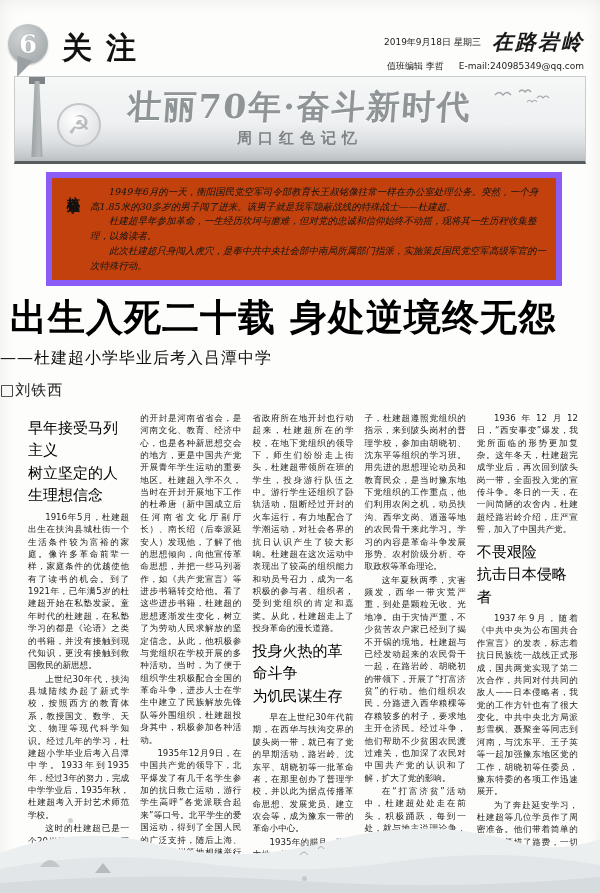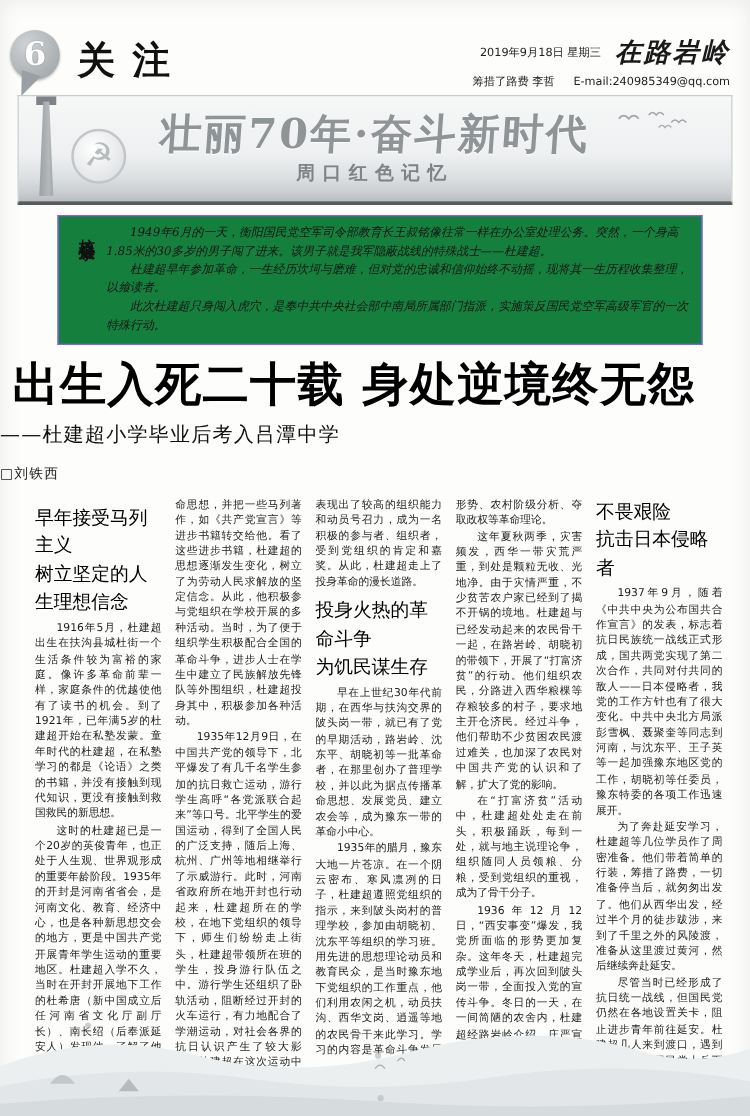--- a/index.html
+++ b/index.html
@@ -38,33 +38,33 @@
        background:radial-gradient(circle at 40% 35%,#ffffff,#d7dadc);
        border:2px solid #c2c6c8;display:flex;align-items:center;justify-content:center;
        color:#b8bcbe;font-size:26px;}
   .banner-title{position:absolute;left:0;right:0;top:8px;text-align:center;
        font-family:"DejaVu Serif",serif;font-weight:900;font-size:33px;color:#8f9497;
        letter-spacing:2px;transform:skewX(-4deg);text-shadow:0 1px 0 #fff;}
   .banner-sub{position:absolute;left:0;right:0;top:52px;text-align:center;
        font-size:15px;font-weight:bold;color:#7e8386;letter-spacing:6px;}
   .birds{position:absolute;right:28px;top:10px;opacity:.8;}
   
-  .hint{display:flex;margin:8px 38px 0 46px;border:1px solid #8b5cf6;background:#15803d;
+  .hint{display:flex;margin:8px 38px 0 46px;border:6px solid #8b5cf6;background:#c2410c;
        padding:7px 10px 7px 8px;min-height:58px;}
   .hint-label{width:20px;margin-right:10px;font-weight:900;font-size:13px;line-height:1.15;
        color:#111;writing-mode:vertical-rl;text-orientation:upright;letter-spacing:2px;}
   .hint-body{flex:1;font-family:"DejaVu Serif",serif;font-style:italic;font-size:9.5px;
        line-height:1.55;color:#141414;}
   .hint-body p{margin:0;text-indent:2em;}
   
   .headline-block{margin-top:10px;}
   .headline{font-family:"DejaVu Serif",serif;font-weight:900;font-size:37px;color:#000;
        letter-spacing:1px;line-height:1.15;margin:0 10px;}
   .subhead{font-family:"DejaVu Serif",serif;font-size:16px;color:#111;margin-top:9px;letter-spacing:1px;}
-  .byline{font-size:11px;color:#222;margin-top:12px;letter-spacing:1px;}
+  .byline{font-size:15px;color:#222;margin-top:12px;letter-spacing:1px;}
   
   .article-body{margin:12px 22px 0 28px;height:468px;overflow:hidden;
        column-count:5;column-gap:11px;
        font-size:8.6px;line-height:1.44;text-align:justify;color:#1c1c1c;}
   .article-body p{margin:0 0 1px;text-indent:2em;}
   .colhead{break-inside:avoid;margin:5px 0 4px;text-align:left;font-weight:400;
        font-size:15px;line-height:1.5;color:#000;text-indent:0;}
   
   .footer-art{position:absolute;left:0;right:0;bottom:0;height:110px;pointer-events:none;}
   .dot{position:absolute;width:5px;height:5px;border-radius:50%;background:#b9bdbf;opacity:.7;}
@@ -78,21 +78,21 @@
     <div class="pin">
       <span class="num">6</span>
     </div>
     <div class="section-name">关注</div>
     <div class="header-right">
       <div>
         <span class="date-line">2019年9月18日 星期三</span>
         <span class="masthead">在路岩岭</span>
       </div>
       <div class="editor-line">
-        <span>筹措了路费 李哲</span>
+        <span>值班编辑 李哲</span>
         <span class="mail">E-mail:240985349@qq.com</span>
       </div>
     </div>
   </div>
 
   <div class="banner">
     <div class="banner-art-left">
       <div class="monument-cap"></div>
       <div class="monument"></div>
       <div class="emblem">☭</div>
@@ -122,20 +122,21 @@
     <div class="byline">□刘铁西</div>
   </div>
 
   <div class="article-body">
 
     <h3 class="colhead">
       <span>早年接受马列主义</span><br>
       <span>树立坚定的人生理想信念</span>
     </h3>
     <p>1916年5月，杜建超出生在扶沟县城杜街一个生活条件较为富裕的家庭。像许多革命前辈一样，家庭条件的优越使他有了读书的机会。到了1921年，已年满5岁的杜建超开始在私塾发蒙。童年时代的杜建超，在私塾学习的都是《论语》之类的书籍，并没有接触到现代知识，更没有接触到救国救民的新思想。</p>
+    <p>上世纪30年代，扶沟县城陆续办起了新式学校，按照西方的教育体系，教授国文、数学、天文、物理等现代科学知识。经过几年的学习，杜建超小学毕业后考入吕潭中学。1933年到1935年，经过3年的努力，完成中学学业后，1935年秋，杜建超考入开封艺术师范学校。</p>
     <p>这时的杜建超已是一个20岁的英俊青年，也正处于人生观、世界观形成的重要年龄阶段。1935年的开封是河南省省会，是河南文化、教育、经济中心，也是各种新思想交会的地方，更是中国共产党开展青年学生运动的重要地区。杜建超入学不久，当时在开封开展地下工作的杜希唐（新中国成立后任河南省文化厅副厅长）、南长绍（后奉派延安人）发现他，了解了他的思想倾向，向他宣传革命思想，并把一些马列著作，如《共产党宣言》等进步书籍转交给他。看了这些进步书籍，杜建超的思想逐渐发生变化，树立了为劳动人民求解放的坚定信念。从此，他积极参与党组织在学校开展的多种活动。当时，为了便于组织学生积极配合全国的革命斗争，进步人士在学生中建立了民族解放先锋队等外围组织，杜建超投身其中，积极参加各种活动。</p>
     <p>1935年12月9日，在中国共产党的领导下，北平爆发了有几千名学生参加的抗日救亡运动，游行学生高呼“各党派联合起来”等口号。北平学生的爱国运动，得到了全国人民的广泛支持，随后上海、杭州、广州等地相继举行了示威游行。此时，河南省政府所在地开封也行动起来，杜建超所在的学校，在地下党组织的领导下，师生们纷纷走上街头，杜建超带领所在班的学生，投身游行队伍之中。游行学生还组织了卧轨活动，阻断经过开封的火车运行，有力地配合了学潮运动，对社会各界的抗日认识产生了较大影响。杜建超在这次运动中表现出了较高的组织能力和动员号召力，成为一名积极的参与者、组织者，受到党组织的肯定和嘉奖。从此，杜建超走上了投身革命的漫长道路。</p>
 
     <h3 class="colhead">
       <span>投身火热的革命斗争</span><br>
       <span>为饥民谋生存</span>
     </h3>
     <p>早在上世纪30年代前期，在西华与扶沟交界的陂头岗一带，就已有了党的早期活动，路岩岭、沈东平、胡晓初等一批革命者，在那里创办了普理学校，并以此为据点传播革命思想、发展党员、建立农会等，成为豫东一带的革命小中心。</p>
     <p>1935年的腊月，豫东大地一片苍凉。在一个阴云密布、寒风凛冽的日子，杜建超遵照党组织的指示，来到陂头岗村的普理学校，参加由胡晓初、沈东平等组织的学习班。用先进的思想理论动员和教育民众，是当时豫东地下党组织的工作重点，他们利用农闲之机，动员扶沟、西华文岗、逍遥等地的农民骨干来此学习。学习的内容是革命斗争发展形势、农村阶级分析、夺取政权等革命理论。</p>
     <p>这年夏秋两季，灾害频发，西华一带灾荒严重，到处是颗粒无收、光地净。由于灾情严重，不少贫苦农户家已经到了揭不开锅的境地。杜建超与已经发动起来的农民骨干一起，在路岩岭、胡晓初的带领下，开展了“打富济贫”的行动。他们组织农民，分路进入西华粮棵等存粮较多的村子，要求地主开仓济民。经过斗争，他们帮助不少贫困农民渡过难关，也加深了农民对中国共产党的认识和了解，扩大了党的影响。</p>

